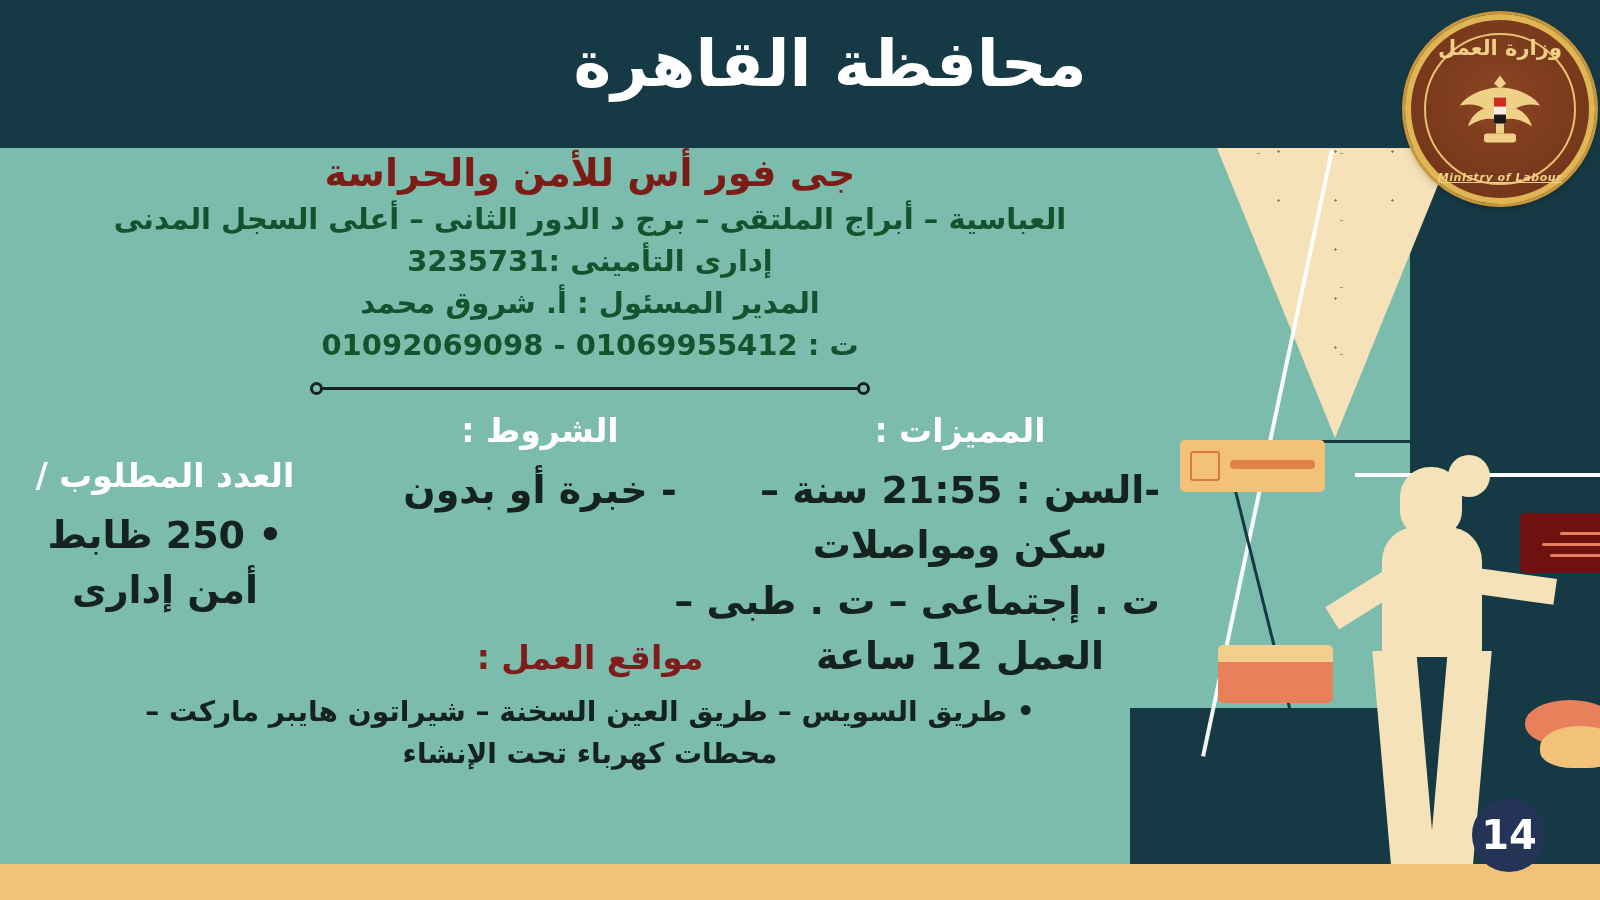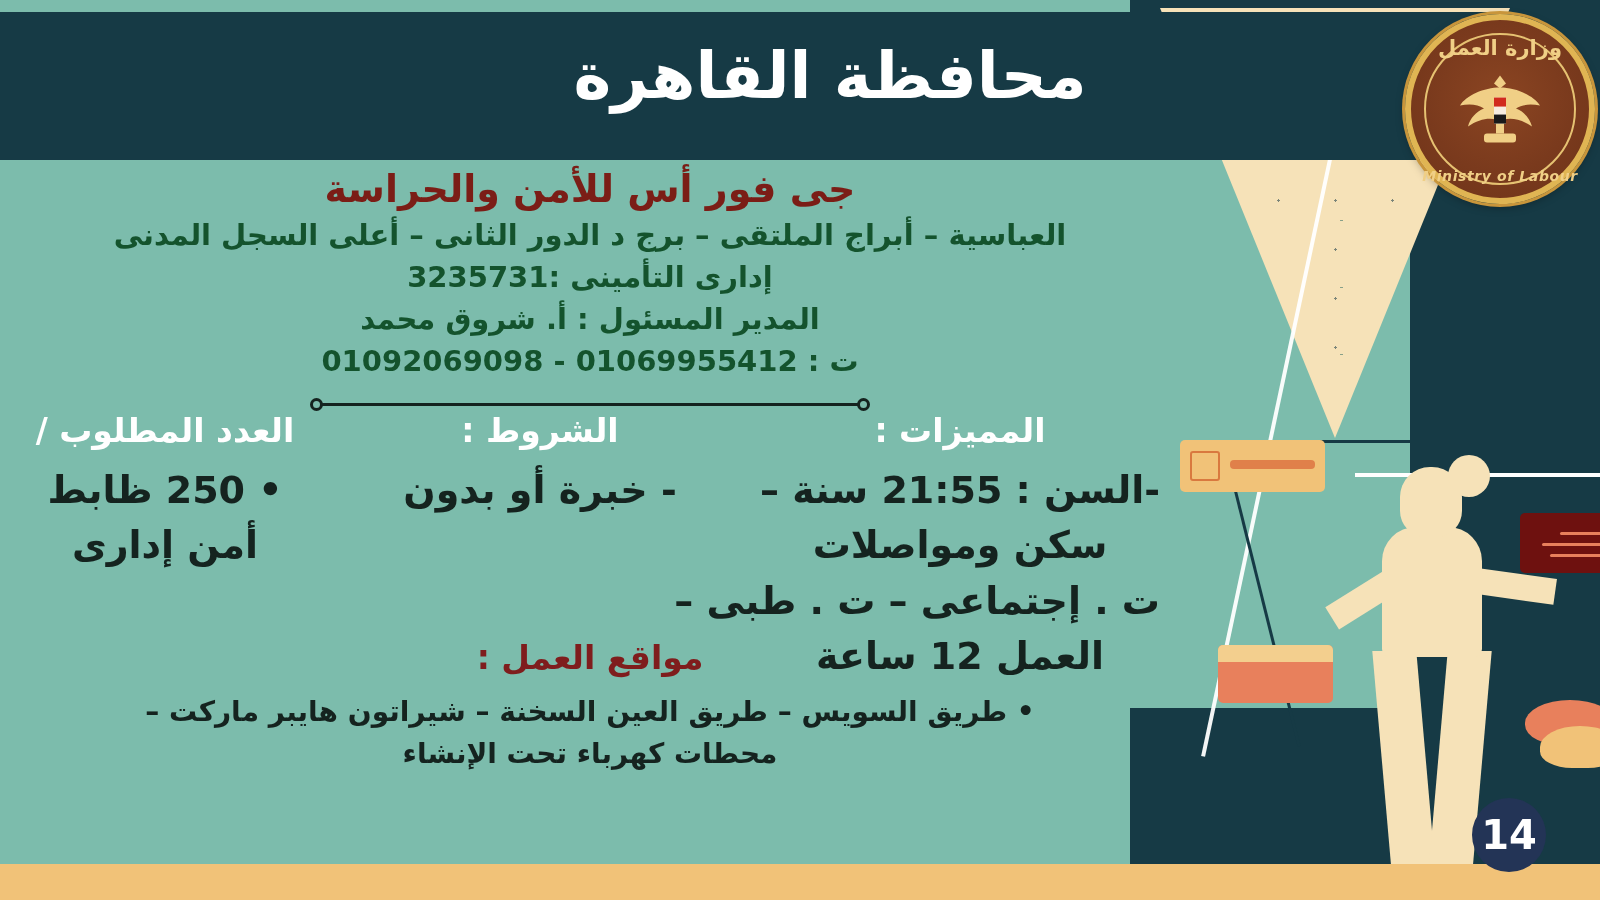--- a/index.html
+++ b/index.html
@@ -8,21 +8,21 @@
     width:1600px; height:900px; overflow:hidden;
     font-family:"DejaVu Sans","Liberation Sans",sans-serif;
   }
   #slide {
     position:relative; width:1600px; height:900px;
     background:#7cbcac; overflow:hidden;
   }
 
   
   .header-band {
-    position:absolute; left:0; top:12px; width:1600px; height:148px;
+    position:absolute; left:0; top:0; width:1600px; height:148px;
     background:#163a45; z-index:6;
   }
   .header-title {
     position:absolute; right:450px; top:24px; width:640px;
     text-align:center; color:#ffffff;
     font-size:64px; font-weight:700; line-height:1.25;
     letter-spacing:0px; white-space:nowrap;
     direction:rtl;
   }
 
@@ -84,22 +84,22 @@
   .seal-inner {
     position:absolute; inset:13px; border-radius:50%;
     border:2px solid #e6c272;
   }
   .seal-ar {
     position:absolute; left:0; right:0; top:16px; text-align:center;
     color:#f0cf86; font-size:21px; font-weight:700; direction:rtl;
   }
   .seal-en {
     position:absolute; left:0; right:0; bottom:14px; text-align:center;
-    color:#f0cf86; font-size:14px; font-style:italic; font-weight:700;
-    letter-spacing:.6px; direction:ltr;
+    color:#f0cf86; font-size:11px; font-style:italic; font-weight:700;
+    letter-spacing:.6px; direction:ltr;text-decoration:underline;
   }
   .seal-eagle {
     position:absolute; left:50%; top:50%; transform:translate(-50%,-48%);
     width:92px; height:78px;
   }
 
   
   .figure { position:absolute; left:1330px; top:455px; width:230px; height:420px; }
   .fig-bun {
     position:absolute; left:118px; top:0px; width:42px; height:42px;
@@ -179,21 +179,21 @@
   .page-badge {
     position:absolute; left:1472px; top:798px; width:74px; height:74px;
     border-radius:50%; background:#233456; color:#fff; z-index:8;
     display:flex; align-items:center; justify-content:center;
     font-size:40px; font-weight:700; direction:ltr;
   }
 
   
   .content { position:absolute; left:0; top:148px; width:1180px; height:752px; z-index:3; }
 
-  .company-block { width:1180px; text-align:center; padding-top:16px; }
+  .company-block { width:1180px; text-align:center; }
   .company-name {
     color:#7b1d16; font-size:38px; font-weight:700; line-height:1.35;
     direction:rtl;
   }
   .company-line {
     color:#14532d; font-size:29px; font-weight:700; line-height:1.44;
     direction:rtl; white-space:nowrap;
   }
 
   .divider { position:relative; width:560px; height:20px; margin:12px auto 0 auto; }
@@ -205,21 +205,21 @@
     background:#7cbcac; border:3px solid #15231f;
   }
   .divider .dot.left  { left:0px; }
   .divider .dot.right { right:0px; }
 
   .columns {
     position:absolute; left:0; top:262px; width:1180px;
     display:flex; flex-direction:row-reverse; align-items:flex-start;
   }
   .col { padding:0 10px; }
-  .col-needed  { width:330px; text-align:center; }
+  .col-needed  { width:330px; text-align:center;margin-top:45px; }
   .col-cond    { width:420px; text-align:center; }
   .col-benefit { width:420px; text-align:center; }
 
   .col-head {
     color:#ffffff; font-size:33px; font-weight:700; line-height:1.3;
     direction:rtl; margin-bottom:10px;
   }
   .col-body {
     color:#15231f; font-size:38px; font-weight:700; line-height:1.46;
     direction:rtl;

